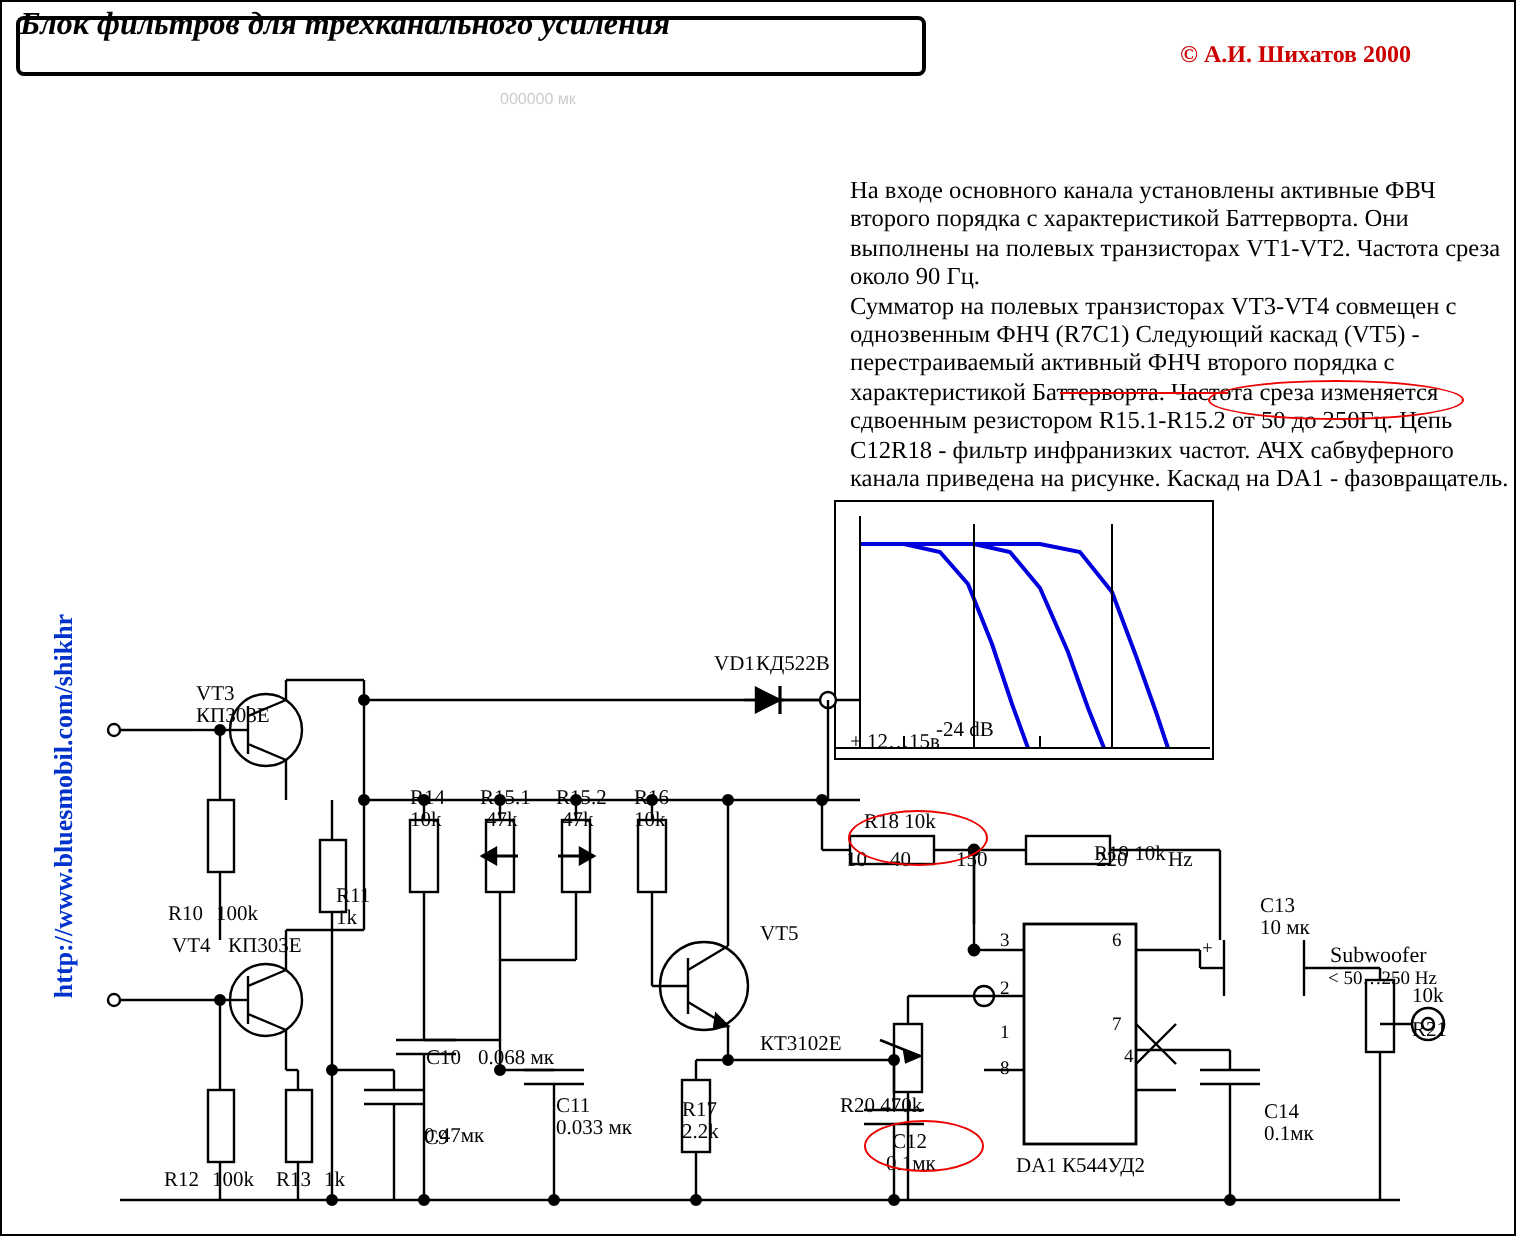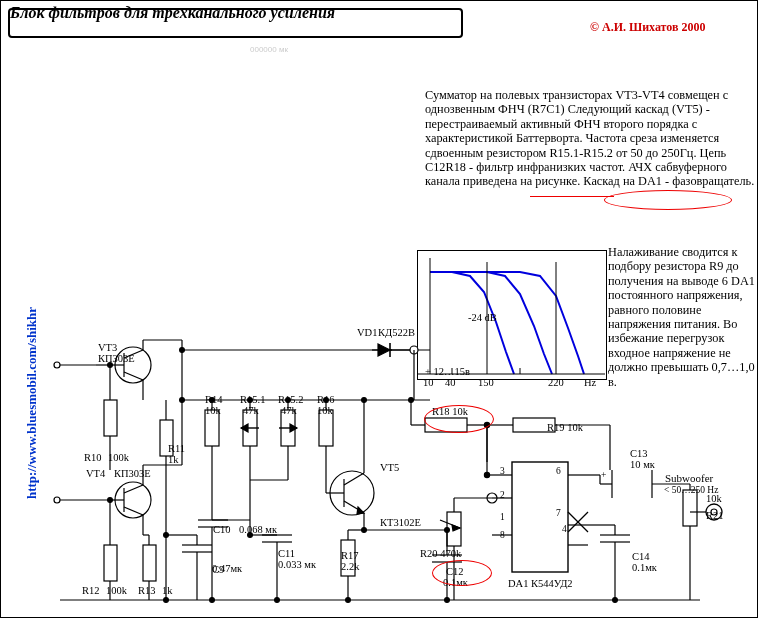--- a/index.html
+++ b/index.html
@@ -121,46 +121,47 @@
     border: 1.5px solid #000;
     box-sizing: border-box;
     background: #fff;
   }
   .plot-lbl {
     position: absolute;
     font-family: "Liberation Serif", serif;
     font-size: 10.5px;
     color: #000;
     white-space: nowrap;
+    margin-top: 48px;
   }
 </style>
 </head>
 <body>
 
 <div id="root">
 
   <div class="border-frame"></div>
 
   <div class="title-box"></div>
   <div class="title-text">Блок фильтров для трехканального усиления</div>
 
   <div class="copyright">© А.И. Шихатов  2000</div>
 
   <div class="watermark-side">http://www.bluesmobil.com/shikhr</div>
 
   <div class="faint-label">000000 мк</div>
 
   <div class="desc">
+    <div>На входе основного канала установлены активные ФВЧ второго порядка с характеристикой Баттерворта. Они выполнены на полевых транзисторах VT1-VT2. Частота среза около 90 Гц.</div>
     <div>Сумматор на полевых транзисторах VT3-VT4 совмещен с однозвенным ФНЧ (R7C1) Следующий каскад  (VT5) - перестраиваемый активный ФНЧ второго порядка с характеристикой Баттерворта. Частота среза изменяется сдвоенным резистором  R15.1-R15.2 от 50 до 250Гц. Цепь C12R18 - фильтр инфранизких частот. АЧХ сабвуферного канала приведена на рисунке. Каскад на  DA1 - фазовращатель.</div>
   </div>
 
   <div class="red-underline" style="left:530px; top:196px; width:84px;"></div>
   <div class="ellipse-hl" style="left:604px; top:190px; width:128px; height:20px;"></div>
 
-  <div class="note">Налаживание сводится к подбору резистора R9 до получения на выводе 6 DA1 постоянного напряжения, равного половине напряжения питания. Во избежание перегрузок входное напряжение не должно превышать 0,7…1,0 в.</div>
 
   <div class="plot-frame"></div>
   <svg class="sheet" width="760" height="620">
     <g stroke="#000" fill="none" stroke-width="1.2">
 
       <g stroke="#0000dd" stroke-width="2" fill="none">
         <path d="M430,272 L452,272 L470,276 L484,292 L496,322 L506,352 L514,374"></path>
         <path d="M430,272 L487,272 L505,276 L520,294 L534,326 L544,354 L552,374"></path>
         <path d="M430,272 L520,272 L540,276 L556,296 L568,328 L578,356 L584,374"></path>
       </g>

